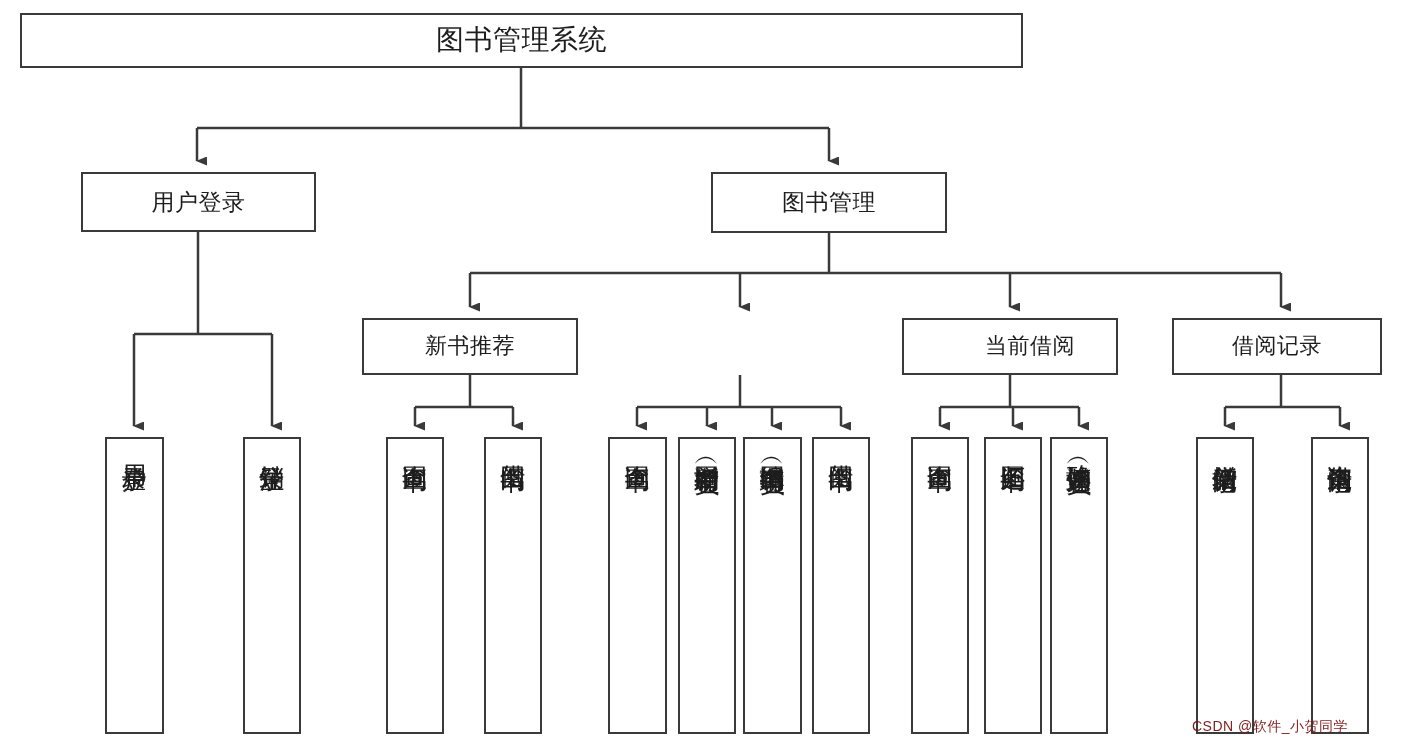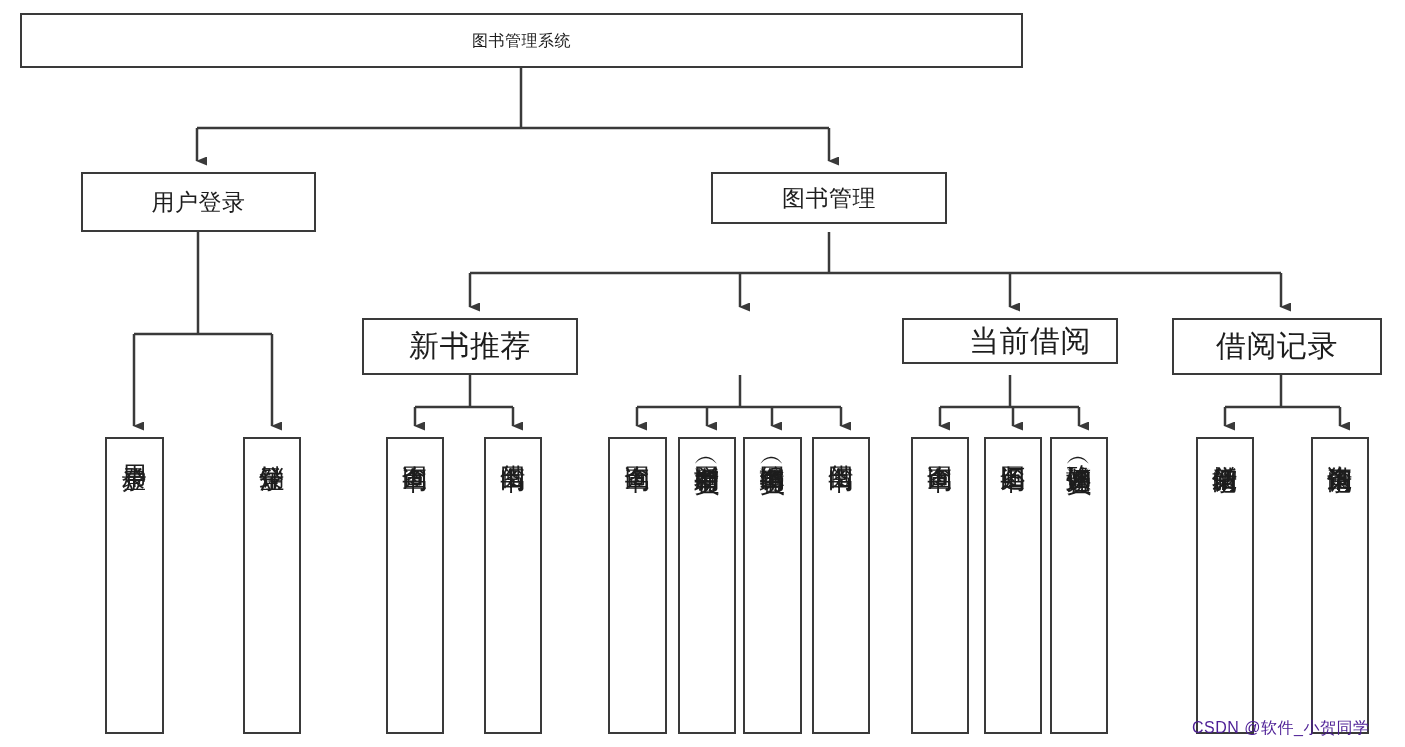--- a/index.html
+++ b/index.html
@@ -37,47 +37,47 @@
     color: #1d1d1d;
     z-index: 2;
   }
   .node .label {
     display: block;
     text-align: center;
     line-height: 1.22;
     letter-spacing: 0.5px;
   }
   .node-root .label {
-    font-size: 16px;
+    font-size: 28px;
   }
   .node-l2 .label {
     font-size: 23px;
   }
   .node-l3 .label {
-    font-size: 30px;
+    font-size: 22px;
   }
   .node-leaf {
     border-width: 2.5px;
     align-items: flex-start;
     justify-content: center;
     padding-top: 6px;
   }
   .node-leaf .label {
     writing-mode: vertical-rl;
     text-orientation: upright;
     font-size: 25px;
     line-height: 1.06;
     letter-spacing: 1px;
     white-space: nowrap;
     margin: 0 auto;
   }
   .watermark {
     position: absolute;
-    color: #4c1d95;
-    font-size: 16px;
+    color: #7f1d1d;
+    font-size: 14px;
     white-space: nowrap;
     z-index: 5;
     letter-spacing: 0.5px;
   }
 </style>
 </head>
 <body>
 
 <div id="diagram-root">
 
@@ -124,28 +124,28 @@
       </g>
   </svg>
 
   <div class="node node-root" id="node-root" style="left: 20px; top: 13px; width: 1003px; height: 55px;">
     <span class="label">图书管理系统</span>
   </div>
 
   <div class="node node-l2" id="node-user-login" style="left: 81px; top: 172px; width: 235px; height: 60px;">
     <span class="label">用户登录</span>
   </div>
-  <div class="node node-l2" id="node-book-manage" style="left: 711px; top: 172px; width: 236px; height: 52px;">
+  <div class="node node-l2" id="node-book-manage" style="left: 711px; top: 172px; width: 236px; height: 61px;">
     <span class="label">图书管理</span>
   </div>
 
   <div class="node node-l3" id="node-new-book-rec" style="left: 362px; top: 318px; width: 216px; height: 57px;">
     <span class="label">新书推荐</span>
   </div>
-  <div class="node node-l3" id="node-current-borrow" style="left: 902px; top: 318px; width: 216px; height: 46px; padding-left: 40px;">
+  <div class="node node-l3" id="node-current-borrow" style="left: 902px; top: 318px; width: 216px; height: 57px; padding-left: 40px;">
     <span class="label">当前借阅</span>
   </div>
   <div class="node node-l3" id="node-borrow-record" style="left: 1172px; top: 318px; width: 210px; height: 57px;">
     <span class="label">借阅记录</span>
   </div>
 
   <div class="node node-leaf" id="leaf-user-login" style="left: 105px; top: 437px; width: 59px; height: 297px;">
     <span class="label">用户登录</span>
   </div>
   <div class="node node-leaf" id="leaf-user-logout" style="left: 243px; top: 437px; width: 58px; height: 297px;">

